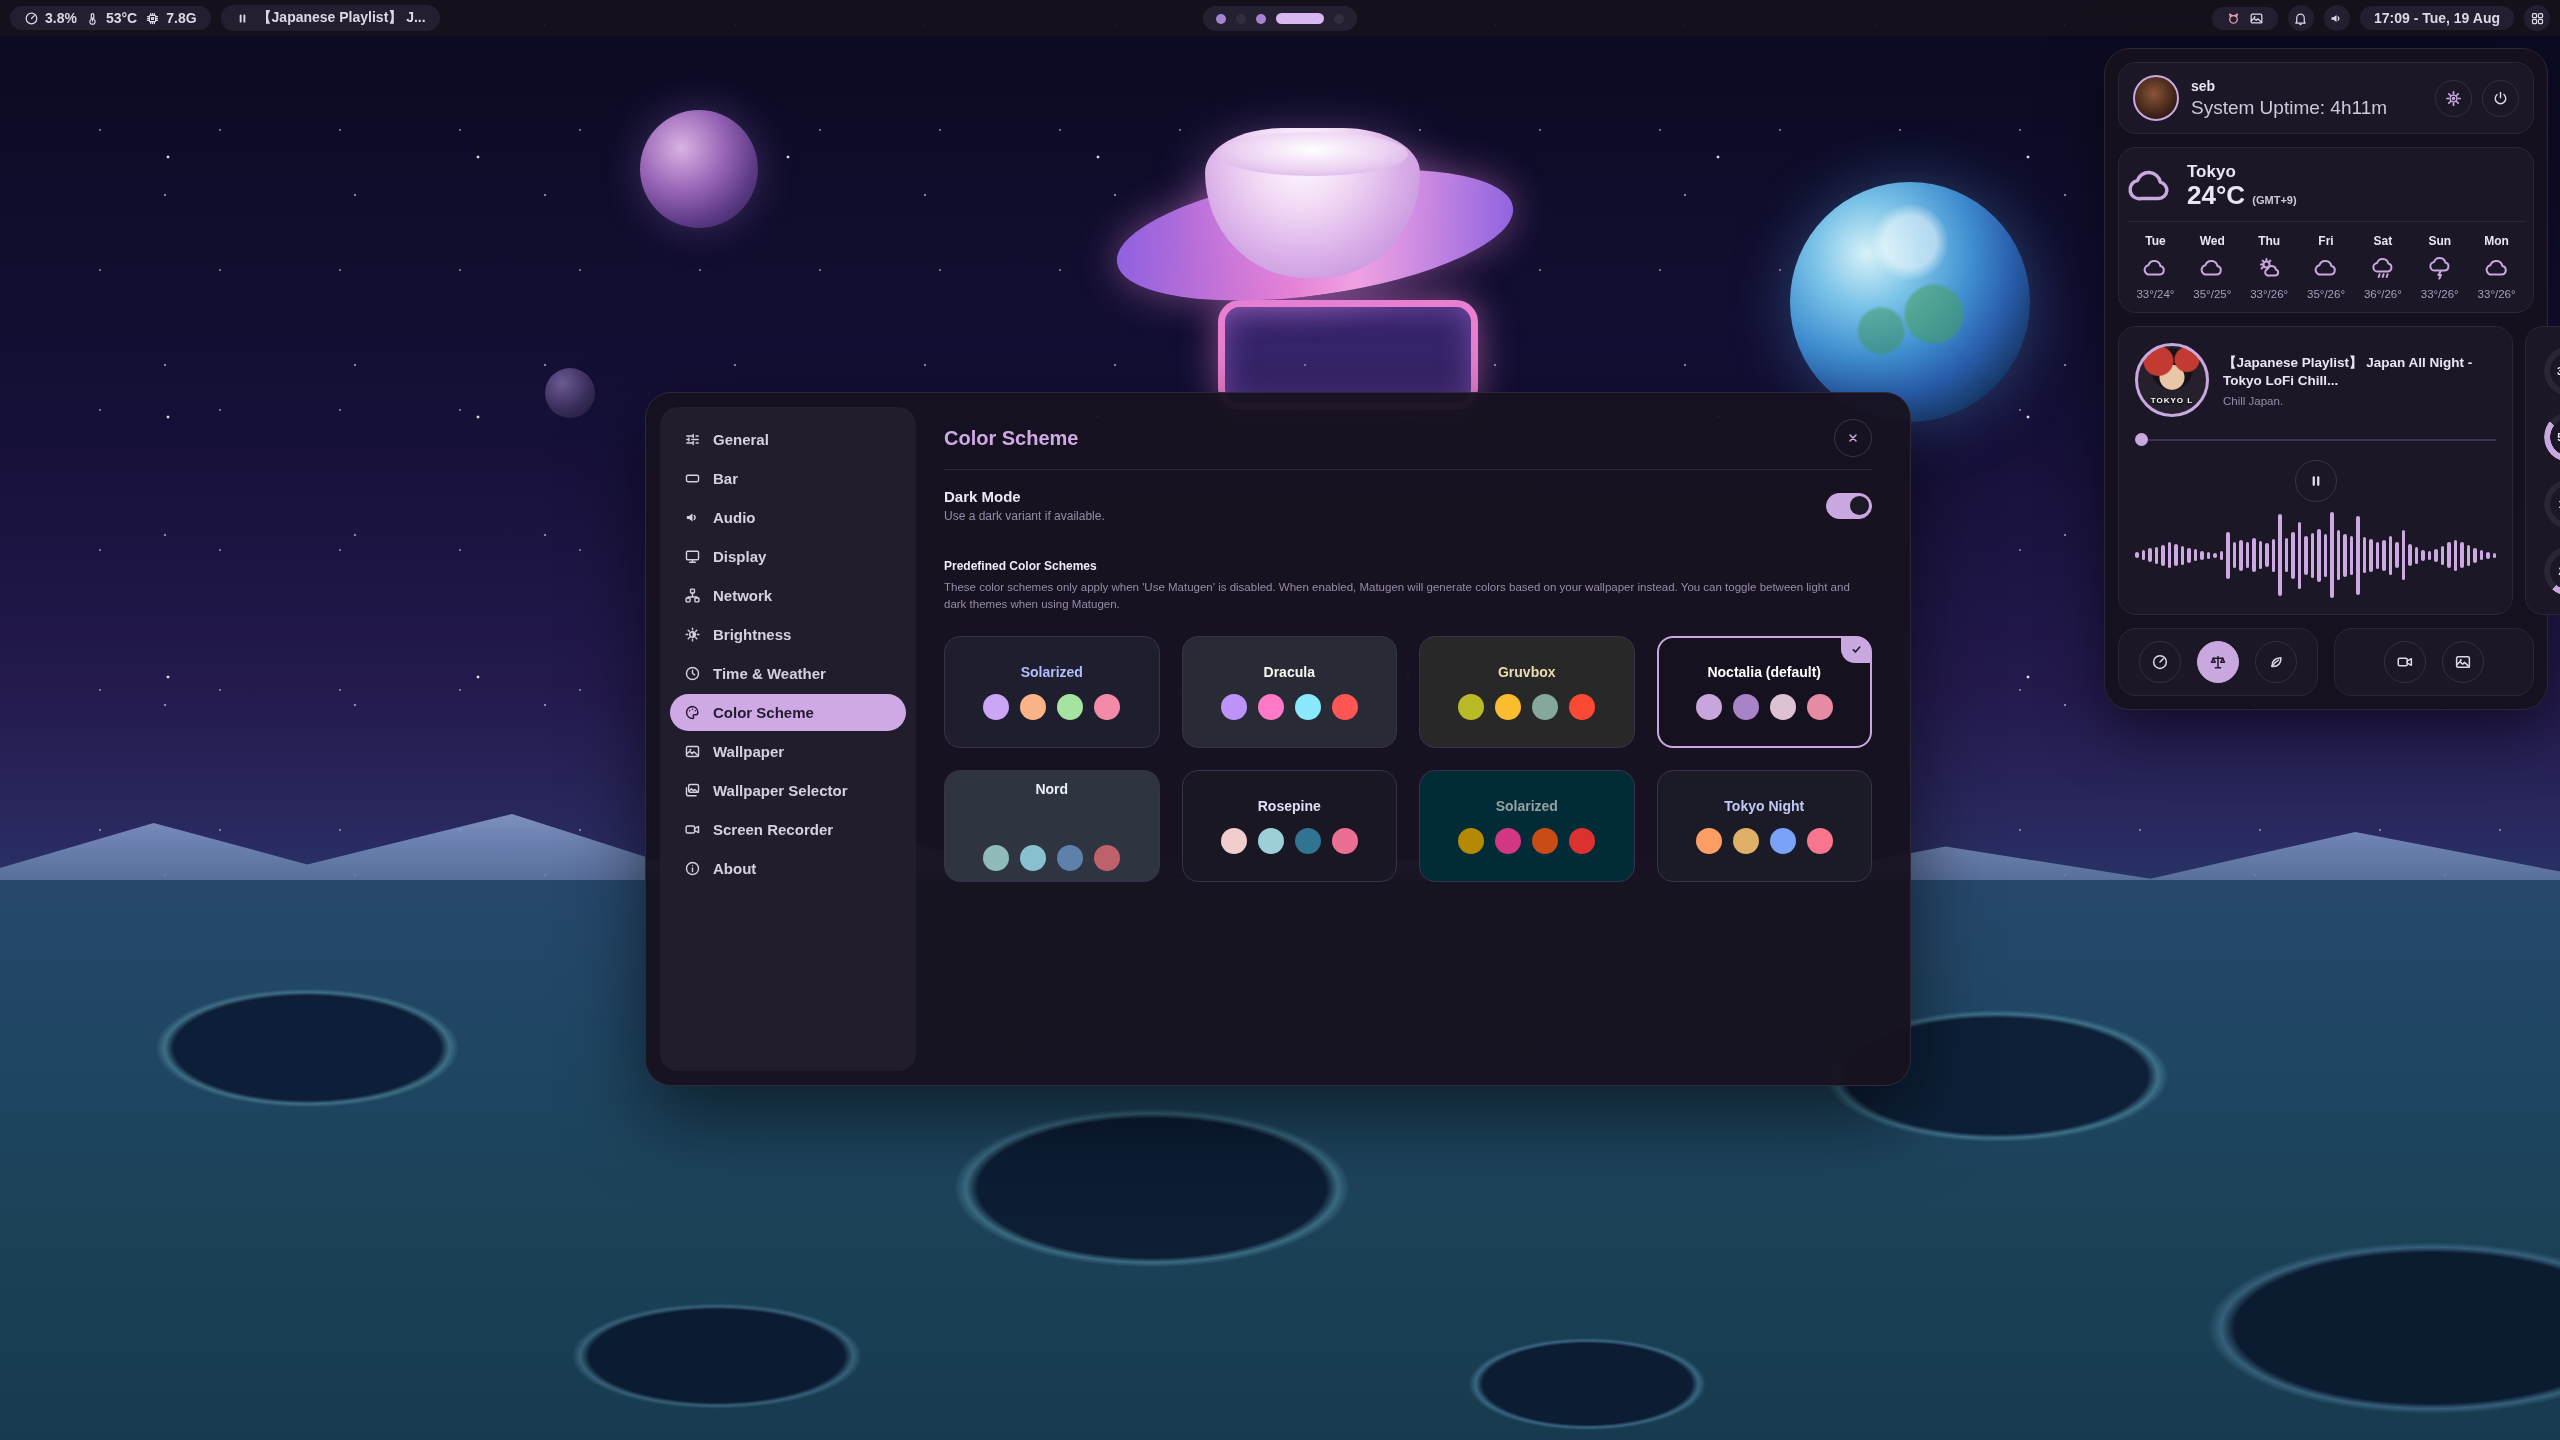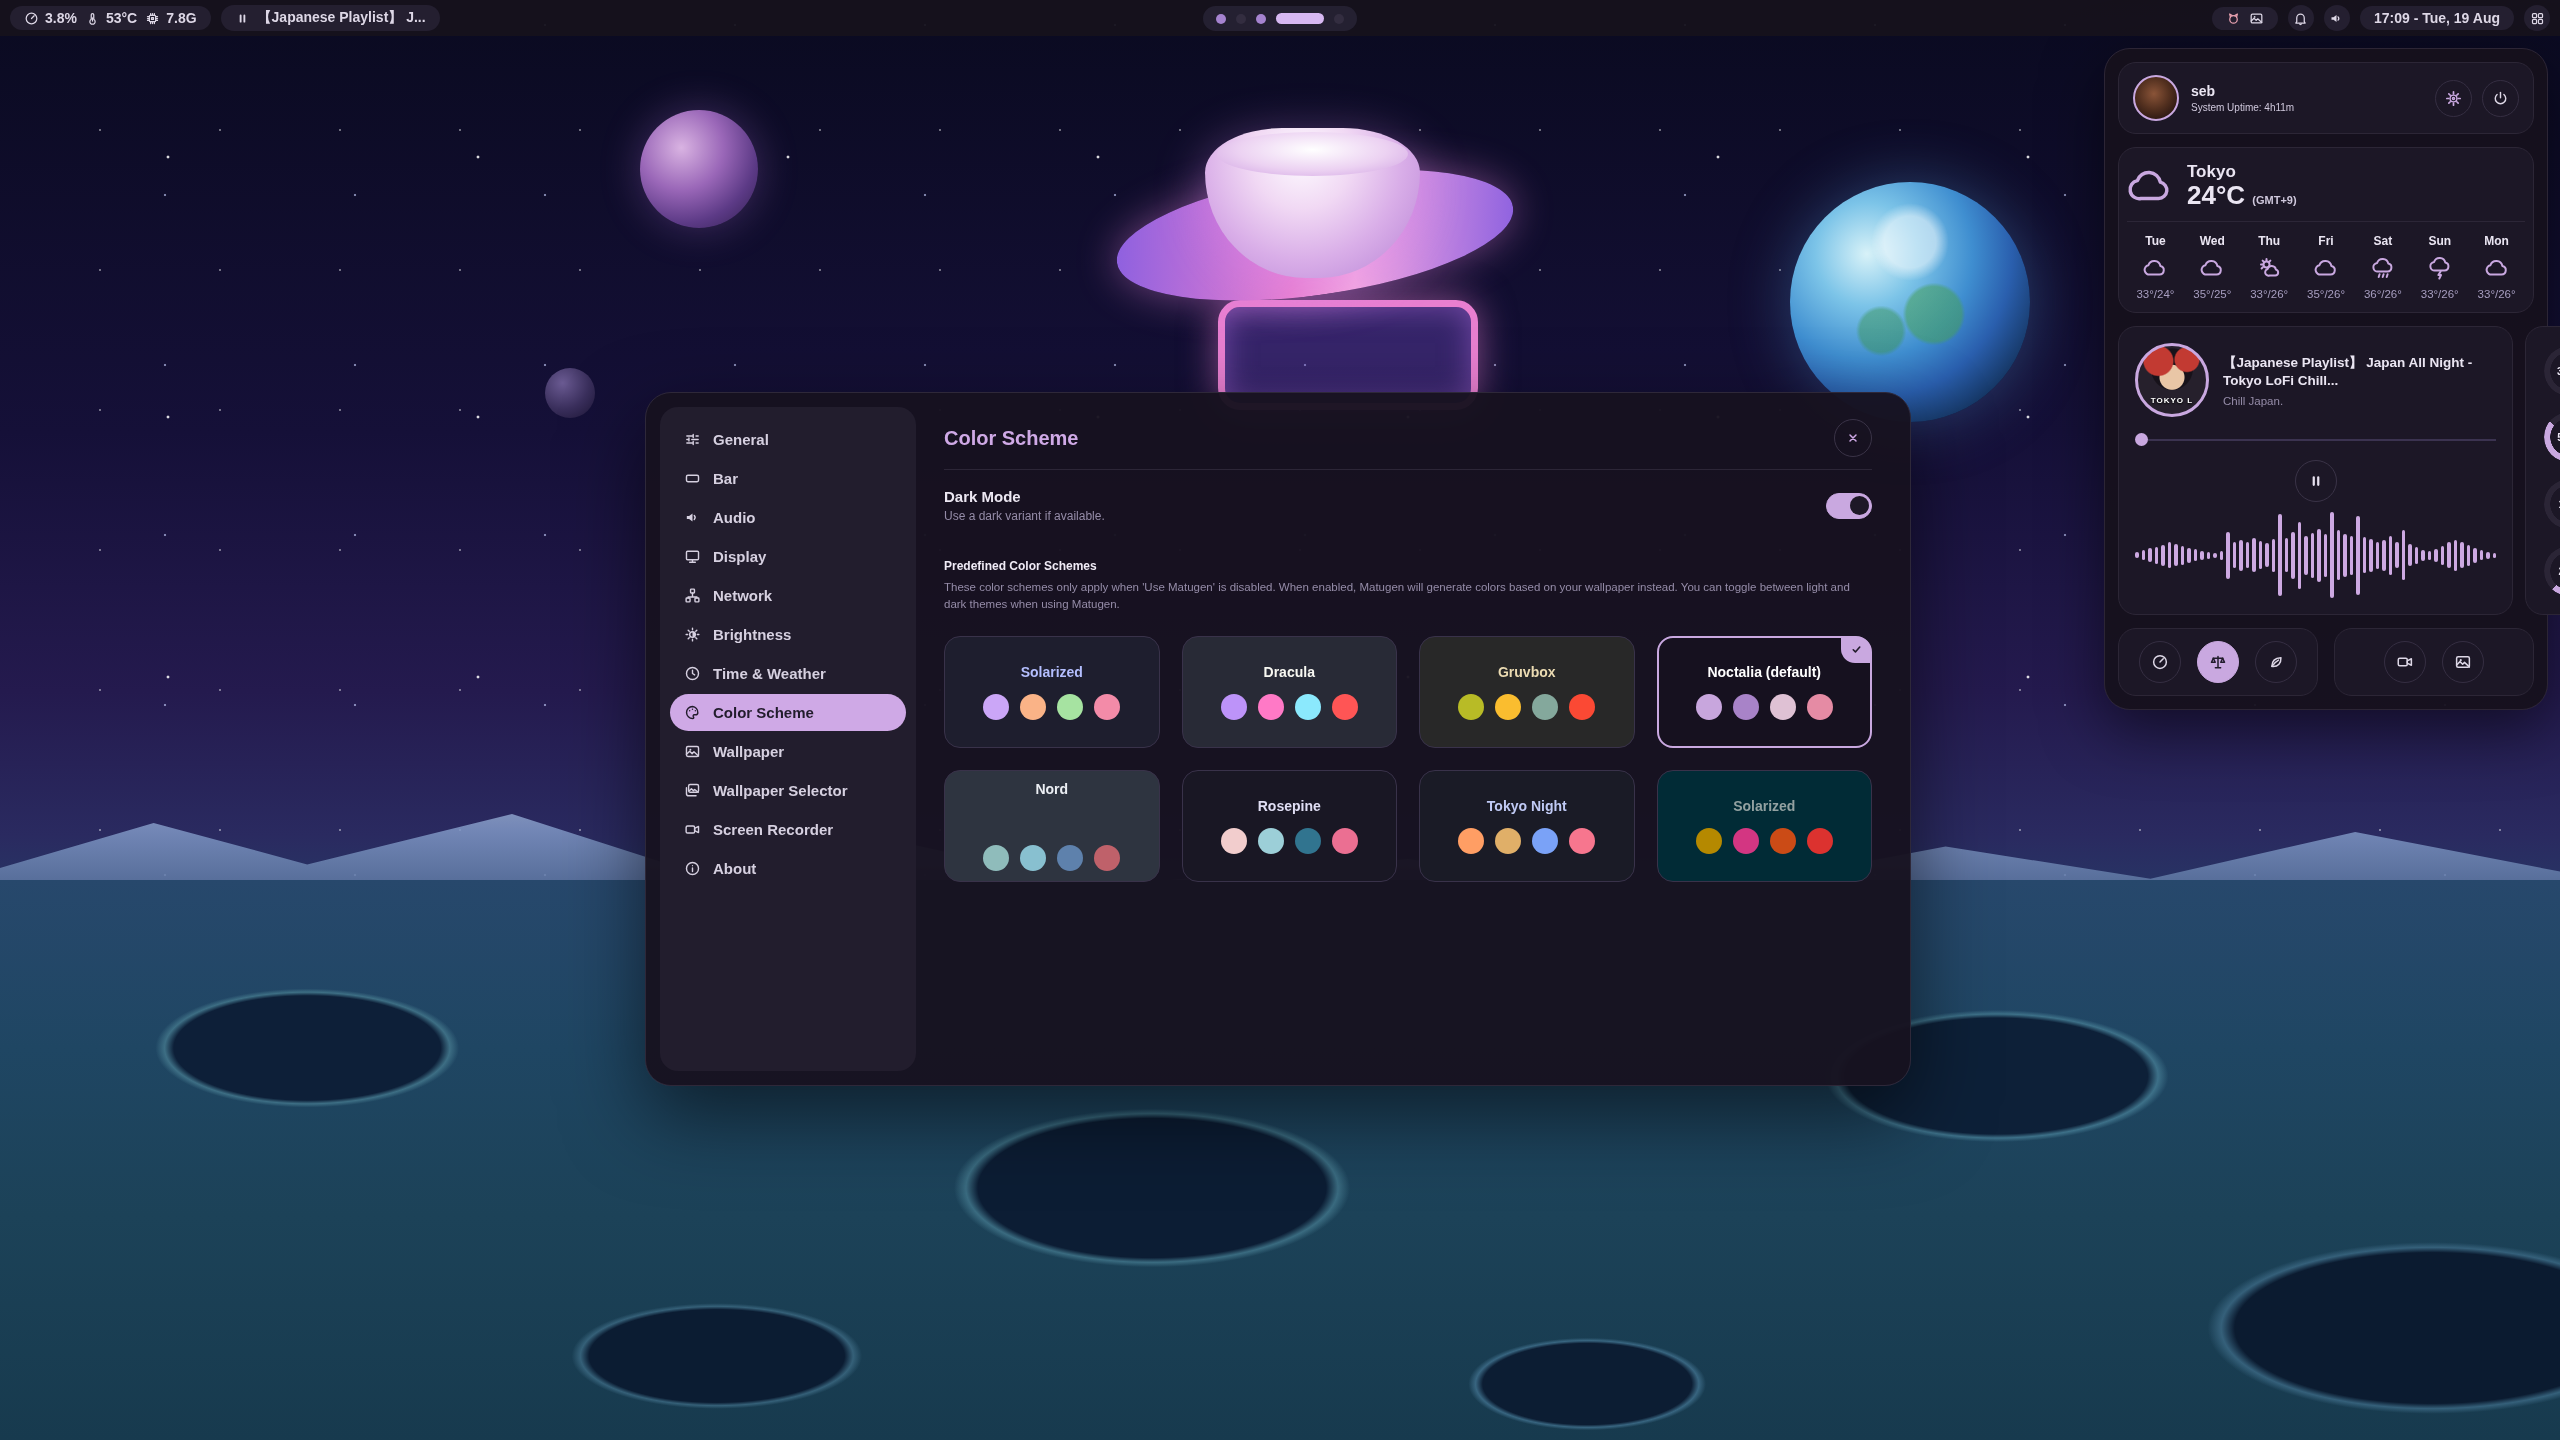--- a/index.html
+++ b/index.html
@@ -121,21 +121,21 @@
   
   .rightpanel { position:absolute; right:12px; top:48px; width:444px;
     background:rgba(22,17,28,0.95); border:1px solid #2c2535; border-radius:26px;
     padding:13px; display:flex; flex-direction:column; gap:13px; z-index:45;
     box-shadow:0 20px 60px rgba(0,0,0,.5); }
   .rp-card { background:#1c1726; border:1px solid #2c2636; border-radius:18px; }
   .user-card { display:flex; align-items:center; gap:12px; padding:12px 14px; }
   .avatar { width:46px; height:46px; border-radius:50%; border:2.5px solid var(--accent); flex:none;
     background:radial-gradient(circle at 45% 40%, #8a5438 0%, #53301f 45%, #2a1712 80%, #1c0e10 100%); }
   .user-name { font-size:14px; font-weight:700; }
-  .user-uptime { font-size:10px; color:#cfc8dc; margin-top:3px; }
+  .user-uptime { font-size:19px; color:#cfc8dc; margin-top:3px; }
   .user-actions { margin-left:auto; display:flex; gap:10px; }
   .rp-circle { width:37px; height:37px; border-radius:50%; border:1px solid #352e42;
     display:flex; align-items:center; justify-content:center; color:#ddd7e6; cursor:pointer; }
   .rp-circle .icon { width:17px; height:17px; }
   .rp-circle.accent { color:var(--accent); }
 
   .weather-card { padding:14px 8px 12px; }
   .weather-top { display:flex; align-items:center; gap:14px; }
   .weather-top .icon { width:46px; height:46px; color:var(--accent); stroke-width:1.8; }
   .w-city { font-size:17px; font-weight:700; }
@@ -571,40 +571,40 @@
 
           <span class="scheme-title" style="color: rgb(224, 222, 244);">Rosepine</span>
           <span class="swatches">
 
           <span class="swatch" style="background: rgb(242, 205, 205);"></span>
             <span class="swatch" style="background: rgb(156, 207, 216);"></span>
             <span class="swatch" style="background: rgb(49, 116, 143);"></span>
             <span class="swatch" style="background: rgb(235, 111, 146);"></span>
           </span>
         </div>
+        <div class="scheme-card" style="background: rgb(1, 43, 54);">
+
+          <span class="scheme-title" style="color: rgb(147, 161, 161);">Solarized</span>
+          <span class="swatches">
+
+          <span class="swatch" style="background: rgb(181, 137, 0);"></span>
+            <span class="swatch" style="background: rgb(211, 54, 130);"></span>
+            <span class="swatch" style="background: rgb(203, 75, 22);"></span>
+            <span class="swatch" style="background: rgb(220, 50, 47);"></span>
+          </span>
+        </div>
         <div class="scheme-card" style="background: rgb(26, 27, 38);">
 
           <span class="scheme-title" style="color: rgb(192, 202, 245);">Tokyo Night</span>
           <span class="swatches">
 
           <span class="swatch" style="background: rgb(255, 158, 100);"></span>
             <span class="swatch" style="background: rgb(224, 175, 104);"></span>
             <span class="swatch" style="background: rgb(122, 162, 247);"></span>
             <span class="swatch" style="background: rgb(247, 118, 142);"></span>
-          </span>
-        </div>
-        <div class="scheme-card" style="background: rgb(1, 43, 54);">
-
-          <span class="scheme-title" style="color: rgb(147, 161, 161);">Solarized</span>
-          <span class="swatches">
-
-          <span class="swatch" style="background: rgb(181, 137, 0);"></span>
-            <span class="swatch" style="background: rgb(211, 54, 130);"></span>
-            <span class="swatch" style="background: rgb(203, 75, 22);"></span>
-            <span class="swatch" style="background: rgb(220, 50, 47);"></span>
           </span>
         </div>
       </div>
   </div>
 </div>
 
 <div class="rightpanel">
 
   <div class="rp-card user-card">
     <div class="avatar"></div>

